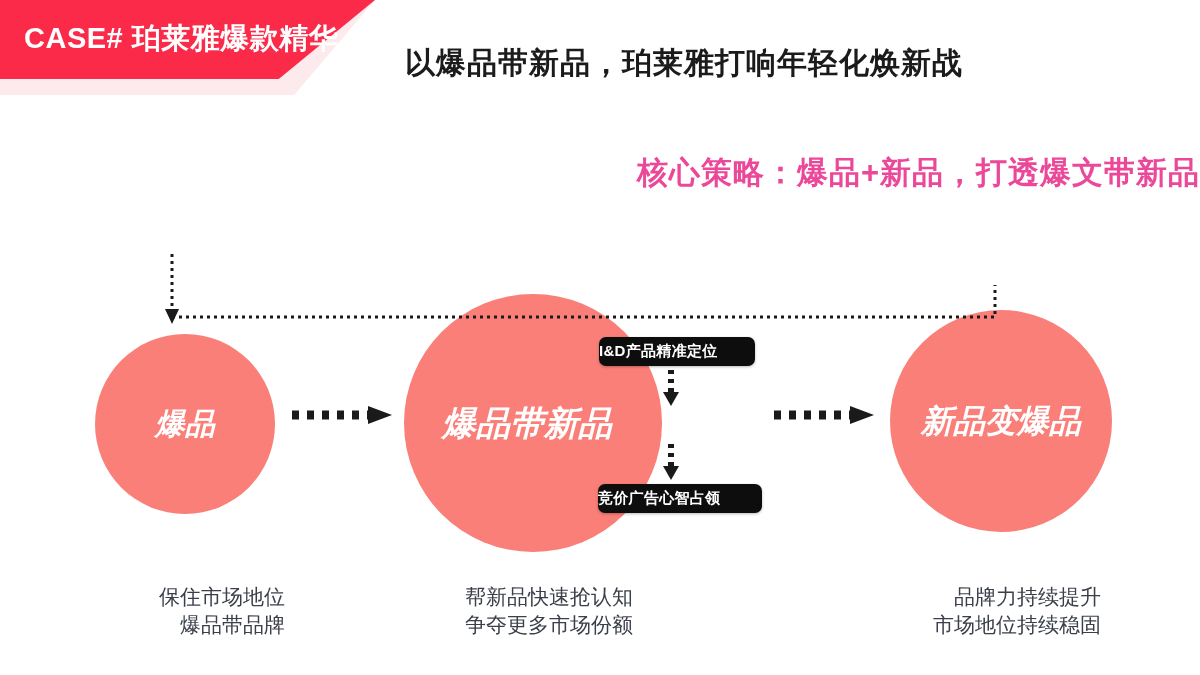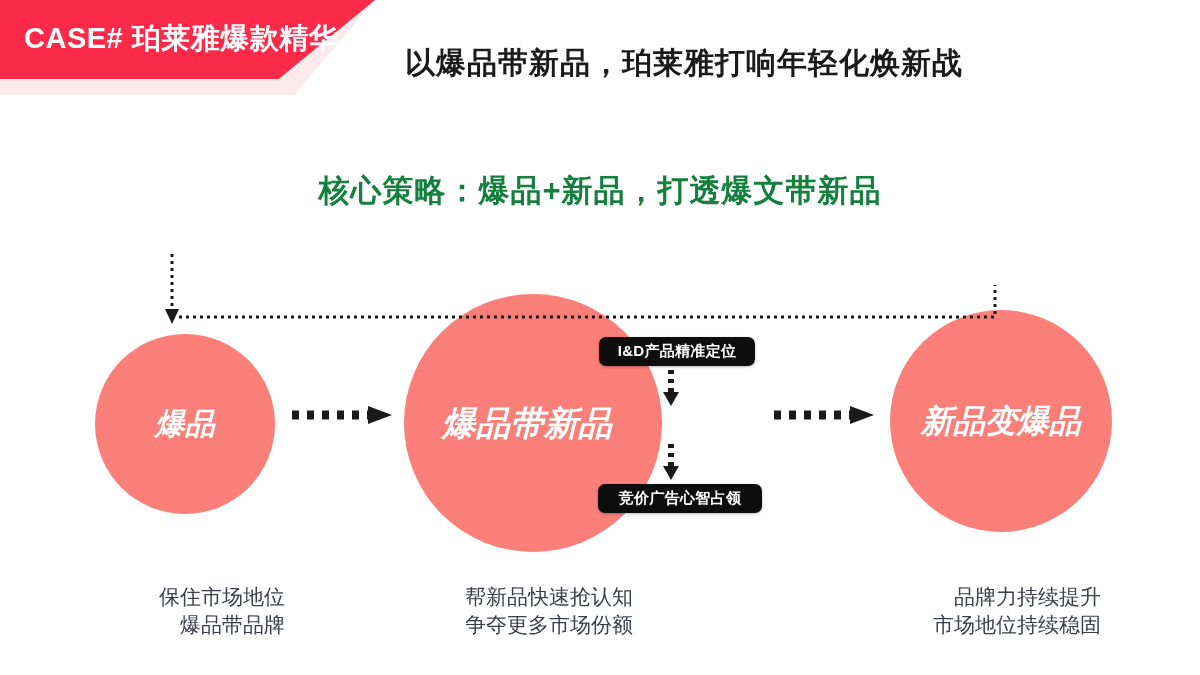--- a/index.html
+++ b/index.html
@@ -61,24 +61,24 @@
     font-size: 30px;
     font-weight: bold;
     letter-spacing: 1px;
     white-space: nowrap;
   }
 
   
   #strategy-headline {
     position: absolute;
     left: 0;
-    top: 170px;
-    width: 1200px;
-    text-align: center;
-    color: #15803d;
+    top: 152px;
+    width: 1200px;
+    text-align: right;
+    color: #ec4899;
     font-size: 31px;
     font-weight: bold;
     letter-spacing: 1px;
     white-space: nowrap;
   }
 
   
   #diagram {
     position: absolute;
     left: 0;
@@ -134,21 +134,21 @@
   
   .pill-box {
     position: absolute;
     background: #0d0d0d;
     color: #ffffff;
     border-radius: 7px;
     font-size: 15px;
     font-weight: bold;
     display: flex;
     align-items: center;
-    justify-content: center;
+    justify-content: flex-start;
     white-space: nowrap;
     letter-spacing: 0.3px;
     z-index: 5;
     box-shadow: 0 1px 3px rgba(0,0,0,0.28);
   }
   #pill-1 {
     left: 599px;
     top: 337px;
     width: 156px;
     height: 29px;

